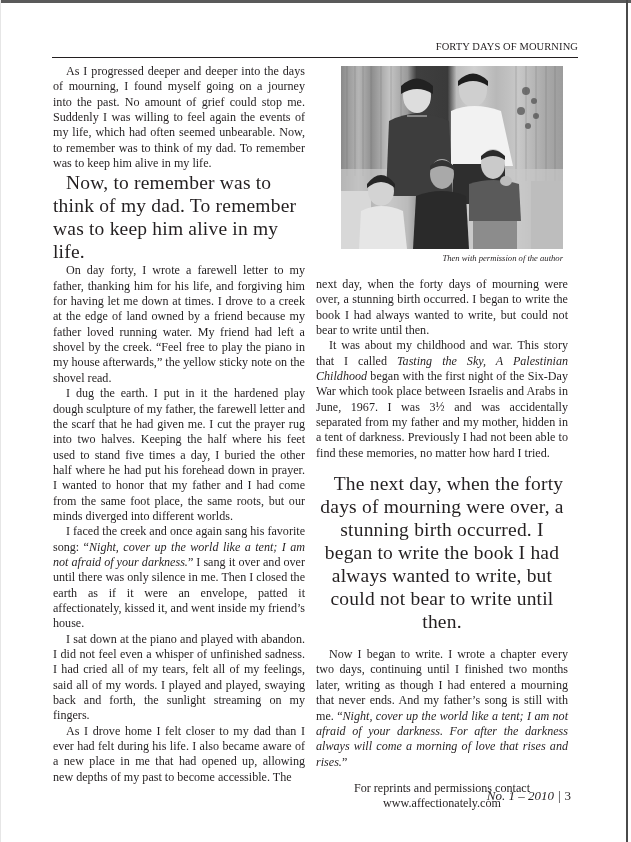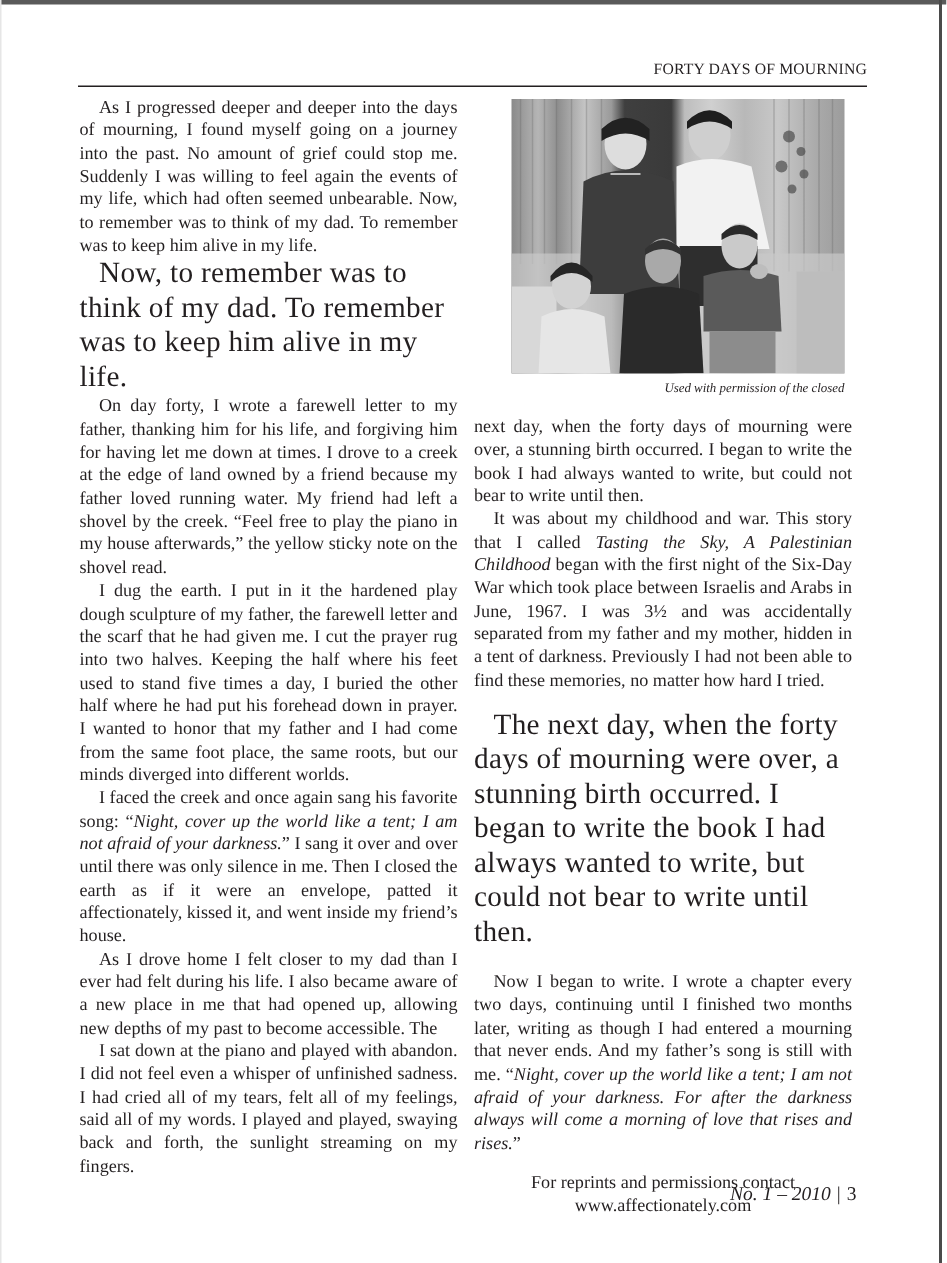--- a/index.html
+++ b/index.html
@@ -22,21 +22,21 @@
     .col p { margin: 0; text-indent: 13px; hyphens: none; }
     .col p.noindent { text-indent: 0; }
     .col-left { left: 53px; top: 64px; width: 252px; }
     .col-right { left: 316px; top: 277px; width: 252px; }
 
     .pullquote {
       font-size: 19.5px; line-height: 23px;
       text-align: left; margin: 13px 0 14px 0; text-indent: 0;
       letter-spacing: 0.2px;
     }
-    .col-right .pullquote { margin: 11px 0 14px 0; }
+    .col-right .pullquote { margin: 11px 0 14px 0; text-align: center; }
 
     .photo {
       position: absolute; left: 341px; top: 66px; width: 222px; height: 183px;
       background: linear-gradient(90deg, #8a8a8a 0%, #b5b5b5 8%, #8f8f8f 14%, #c4c4c4 22%, #9a9a9a 30%, #3f3f3f 34%, #3a3a3a 48%, #bdbdbd 52%, #d0d0d0 60%, #b8b8b8 70%, #c8c8c8 80%, #a9a9a9 92%, #9c9c9c 100%);
       overflow: hidden;
     }
     .photo svg { position: absolute; left: 0; top: 0; }
     .caption {
       position: absolute; left: 341px; top: 253px; width: 222px;
       text-align: right; font-style: italic; font-size: 8.6px; color: #231f20;
@@ -59,22 +59,22 @@
 
 <div class="running-head">FORTY DAYS OF MOURNING</div>
 <div class="head-rule"></div>
 
 <div class="col col-left">
   <p>As I progressed deeper and deeper into the days of mourning, I found myself going on a journey into the past. No amount of grief could stop me. Suddenly I was willing to feel again the events of my life, which had often seemed unbearable. Now, to remember was to think of my dad. To remember was to keep him alive in my life.</p>
   <p class="pullquote">Now, to remember was to think of my dad. To remember was to keep him alive in my life.</p>
   <p>On day forty, I wrote a farewell letter to my father, thanking him for his life, and forgiving him for having let me down at times. I drove to a creek at the edge of land owned by a friend because my father loved running water. My friend had left a shovel by the creek. “Feel free to play the piano in my house afterwards,” the yellow sticky note on the shovel read.</p>
   <p>I dug the earth. I put in it the hardened play dough sculpture of my father, the farewell letter and the scarf that he had given me. I cut the prayer rug into two halves. Keeping the half where his feet used to stand five times a day, I buried the other half where he had put his forehead down in prayer. I wanted to honor that my father and I had come from the same foot place, the same roots, but our minds diverged into different worlds.</p>
   <p><span>I faced the creek and once again sang his favorite song: “</span><span class="italic">Night, cover up the world like a tent; I am not afraid of your darkness.</span><span>” I sang it over and over until there was only silence in me.  Then I closed the earth as if it were an envelope, patted it affectionately, kissed it, and went inside my friend’s house.</span></p>
+  <p>I sat down at the piano and played with abandon. I did not feel even a whisper of unfinished sadness. I had cried all of my tears, felt all of my feelings, said all of my words. I played and played, swaying back and forth, the sunlight streaming on my fingers.</p>
   <p>As I drove home I felt closer to my dad than I ever had felt during his life. I also became aware of a new place in me that had opened up, allowing new depths of my past to become accessible. The</p>
-  <p>I sat down at the piano and played with abandon. I did not feel even a whisper of unfinished sadness. I had cried all of my tears, felt all of my feelings, said all of my words. I played and played, swaying back and forth, the sunlight streaming on my fingers.</p>
 </div>
 
 <div class="photo" title="Black-and-white family portrait: a mother and father standing behind three young children">
   <svg width="222" height="183" viewBox="0 0 222 183">
 
     <g opacity="0.25" stroke="#555" stroke-width="1">
       <line x1="6" y1="0" x2="6" y2="110"></line>
         <line x1="14" y1="0" x2="14" y2="110"></line>
       <line x1="22" y1="0" x2="22" y2="110"></line>
         <line x1="30" y1="0" x2="30" y2="110"></line>
@@ -119,21 +119,21 @@
     <path d="M75 130 Q101 120 125 130 L128 183 L72 183 Z" fill="#2a2a2a"></path>
 
     <ellipse cx="152" cy="98" rx="12" ry="15" fill="#cacaca"></ellipse>
     <path d="M140 90 Q152 78 164 90 L164 94 Q152 86 140 94 Z" fill="#2a2a2a"></path>
     <path d="M128 118 Q152 110 178 118 L180 155 L128 155 Z" fill="#5a5a5a"></path>
     <rect x="132" y="155" width="44" height="28" fill="#8c8c8c"></rect>
 
     <ellipse cx="165" cy="115" rx="6" ry="5" fill="#bdbdbd"></ellipse>
   </svg>
 </div>
-<div class="caption">Used with permission of the closed</div>
+<div class="caption">Then with permission of the author</div>
 
 <div class="col col-right">
   <p class="noindent">next day, when the forty days of mourning were over, a stunning birth occurred. I began to write the book I had always wanted to write, but could not bear to write until then.</p>
   <p><span>It was about my childhood and war.  This story that I called </span><span class="italic">Tasting the Sky, A Palestinian Childhood</span><span> began with the first night of the Six-Day War which took place between Israelis and Arabs in June, 1967. I was 3½ and was accidentally separated from my father and my mother, hidden in a tent of darkness. Previously I had not been able to find these memories, no matter how hard I tried.</span></p>
   <p class="pullquote">The next day, when the forty days of mourning were over, a stunning birth occurred. I began to write the book I had always wanted to write, but could not bear to write until then.</p>
   <p><span>Now I began to write. I wrote a chapter every two days, continuing until I finished two months later, writing as though I had entered a mourning that never ends. And my father’s song is still with me. “</span><span class="italic">Night, cover up the world like a tent; I am not afraid of your darkness. For after the darkness always will come a morning of love that rises and rises.</span><span>”</span></p>
   <p class="footer-note"><span>For reprints and permissions contact</span><br><span>www.affectionately.com</span></p>
 </div>
 
 <div class="folio">

